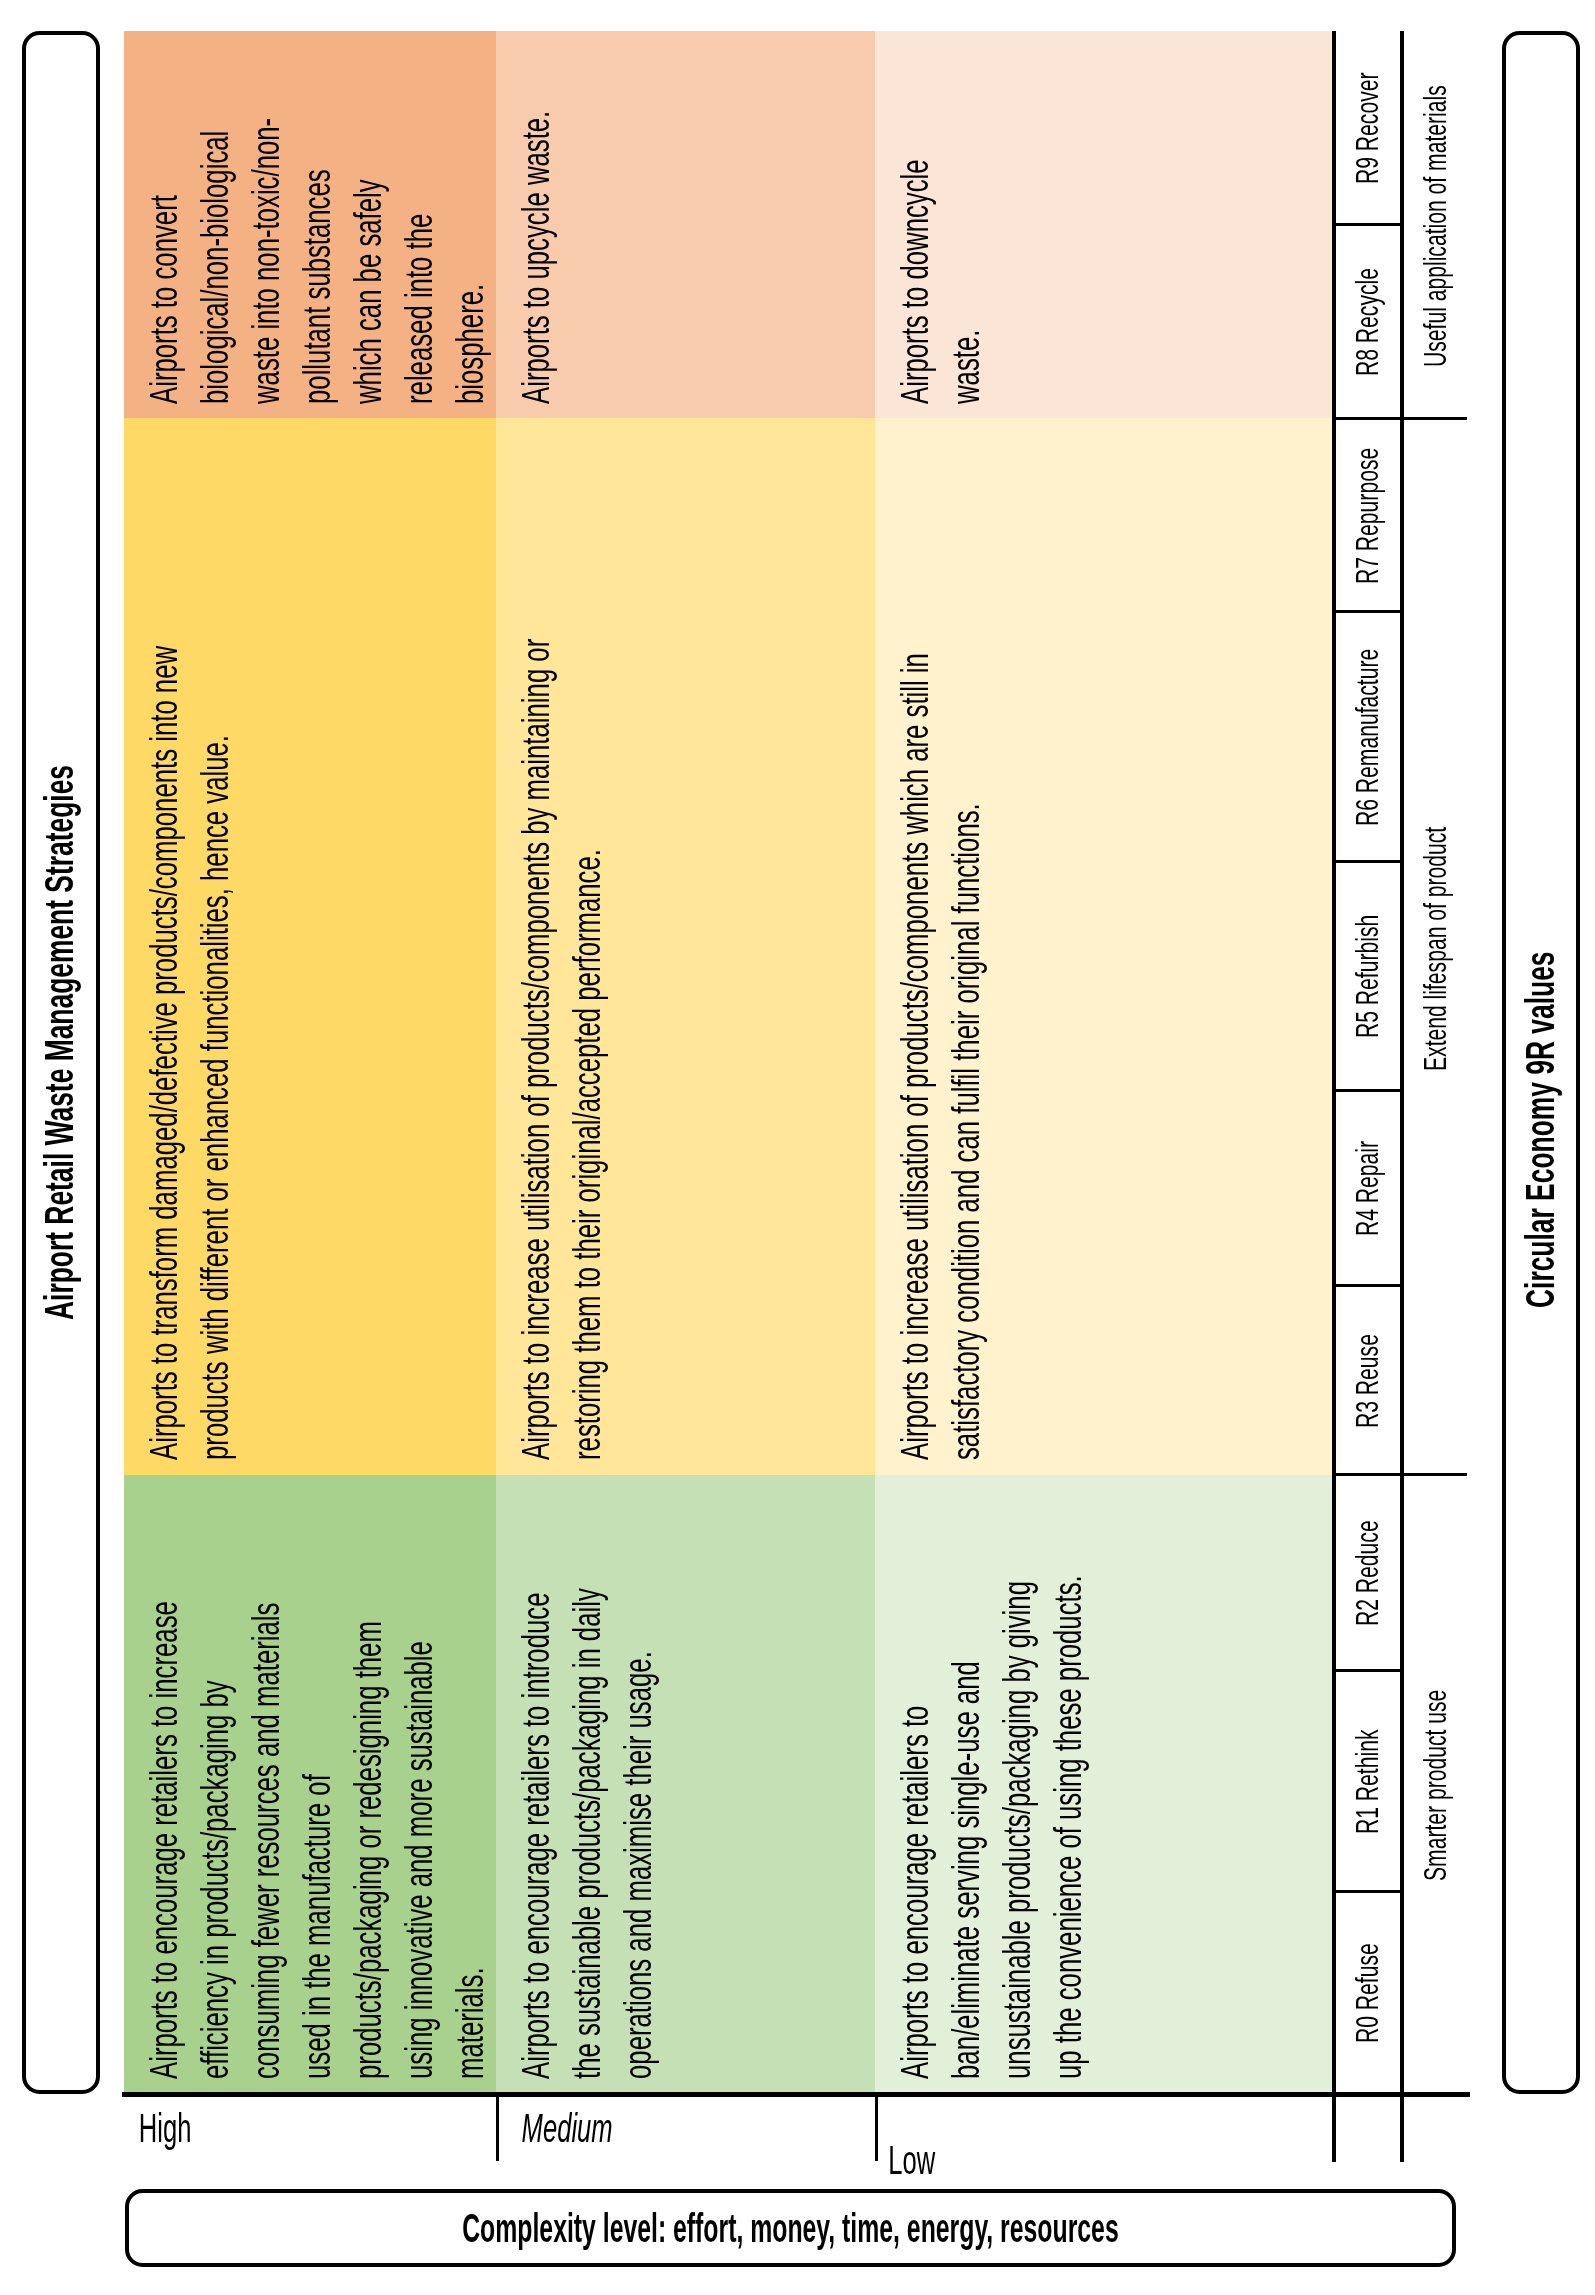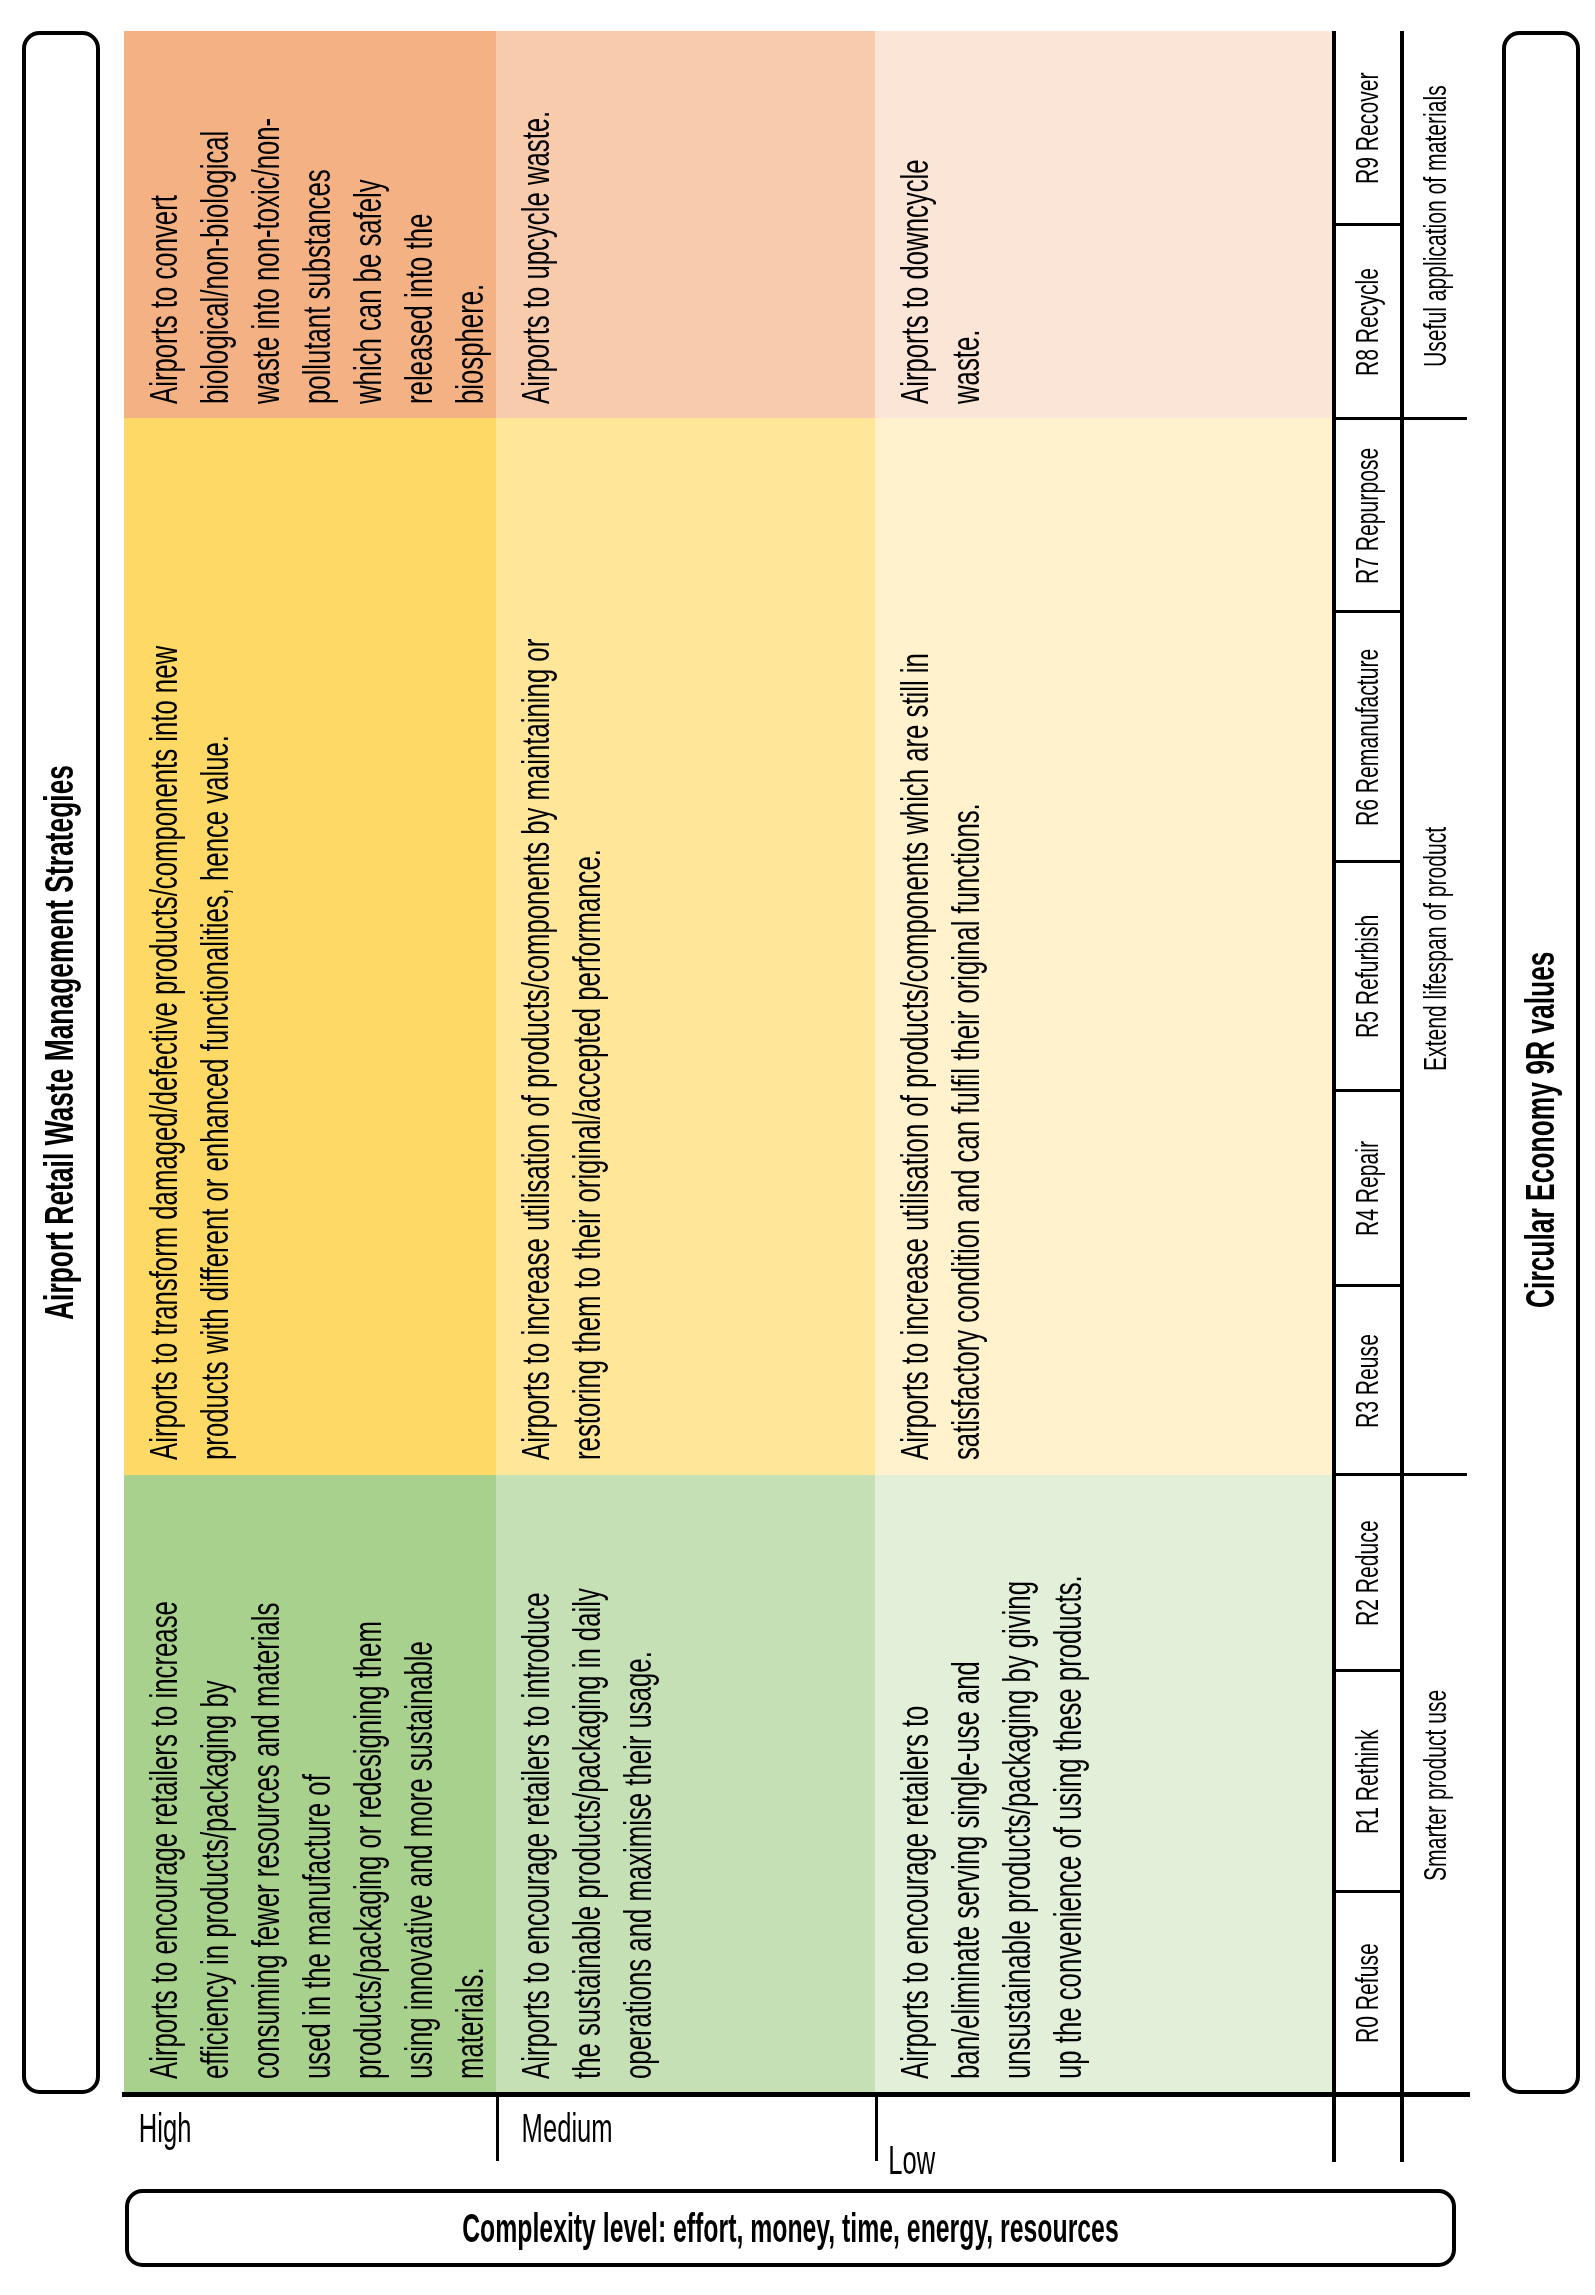--- a/index.html
+++ b/index.html
@@ -132,21 +132,21 @@
   </div>
 <div id="group-labels">
     <div class="rlabel" style="font-size: 32px; position: absolute; transform-origin: 0px 0px; left: 1417px; top: 367px; transform: rotate(-90deg) scaleX(0.66);">Useful application of materials</div>
     <div class="rlabel" style="font-size: 32px; position: absolute; transform-origin: 0px 0px; left: 1417px; top: 1071px; transform: rotate(-90deg) scaleX(0.66);">Extend lifespan of product</div>
     <div class="rlabel" style="font-size: 32px; position: absolute; transform-origin: 0px 0px; left: 1417px; top: 1881px; transform: rotate(-90deg) scaleX(0.66);">Smarter product use</div>
   </div>
 
 <div class="lvl" style="left:124px; top:2106px; width:372px;">
   <span>High</span>
 </div>
-<div class="lvl" style="left:496px; top:2106px; width:379px;">
+<div class="lvl" style="left:496px; top:2106px; width:379px;font-style:italic;">
   <span>Medium</span>
 </div>
 <div class="lvl" style="left:875px; top:2106px; width:459px;margin-top:32px;">
   <span>Low</span>
 </div>
 
 <div class="rbox" style="left:125px; top:2189px; width:1331px; height:78px; display:flex; align-items:center; justify-content:center;">
   <span class="boxtitle" style="font-size:40px; display:inline-block; transform:scaleX(0.62);">Complexity level: effort, money, time, energy, resources</span>
 </div>
 

